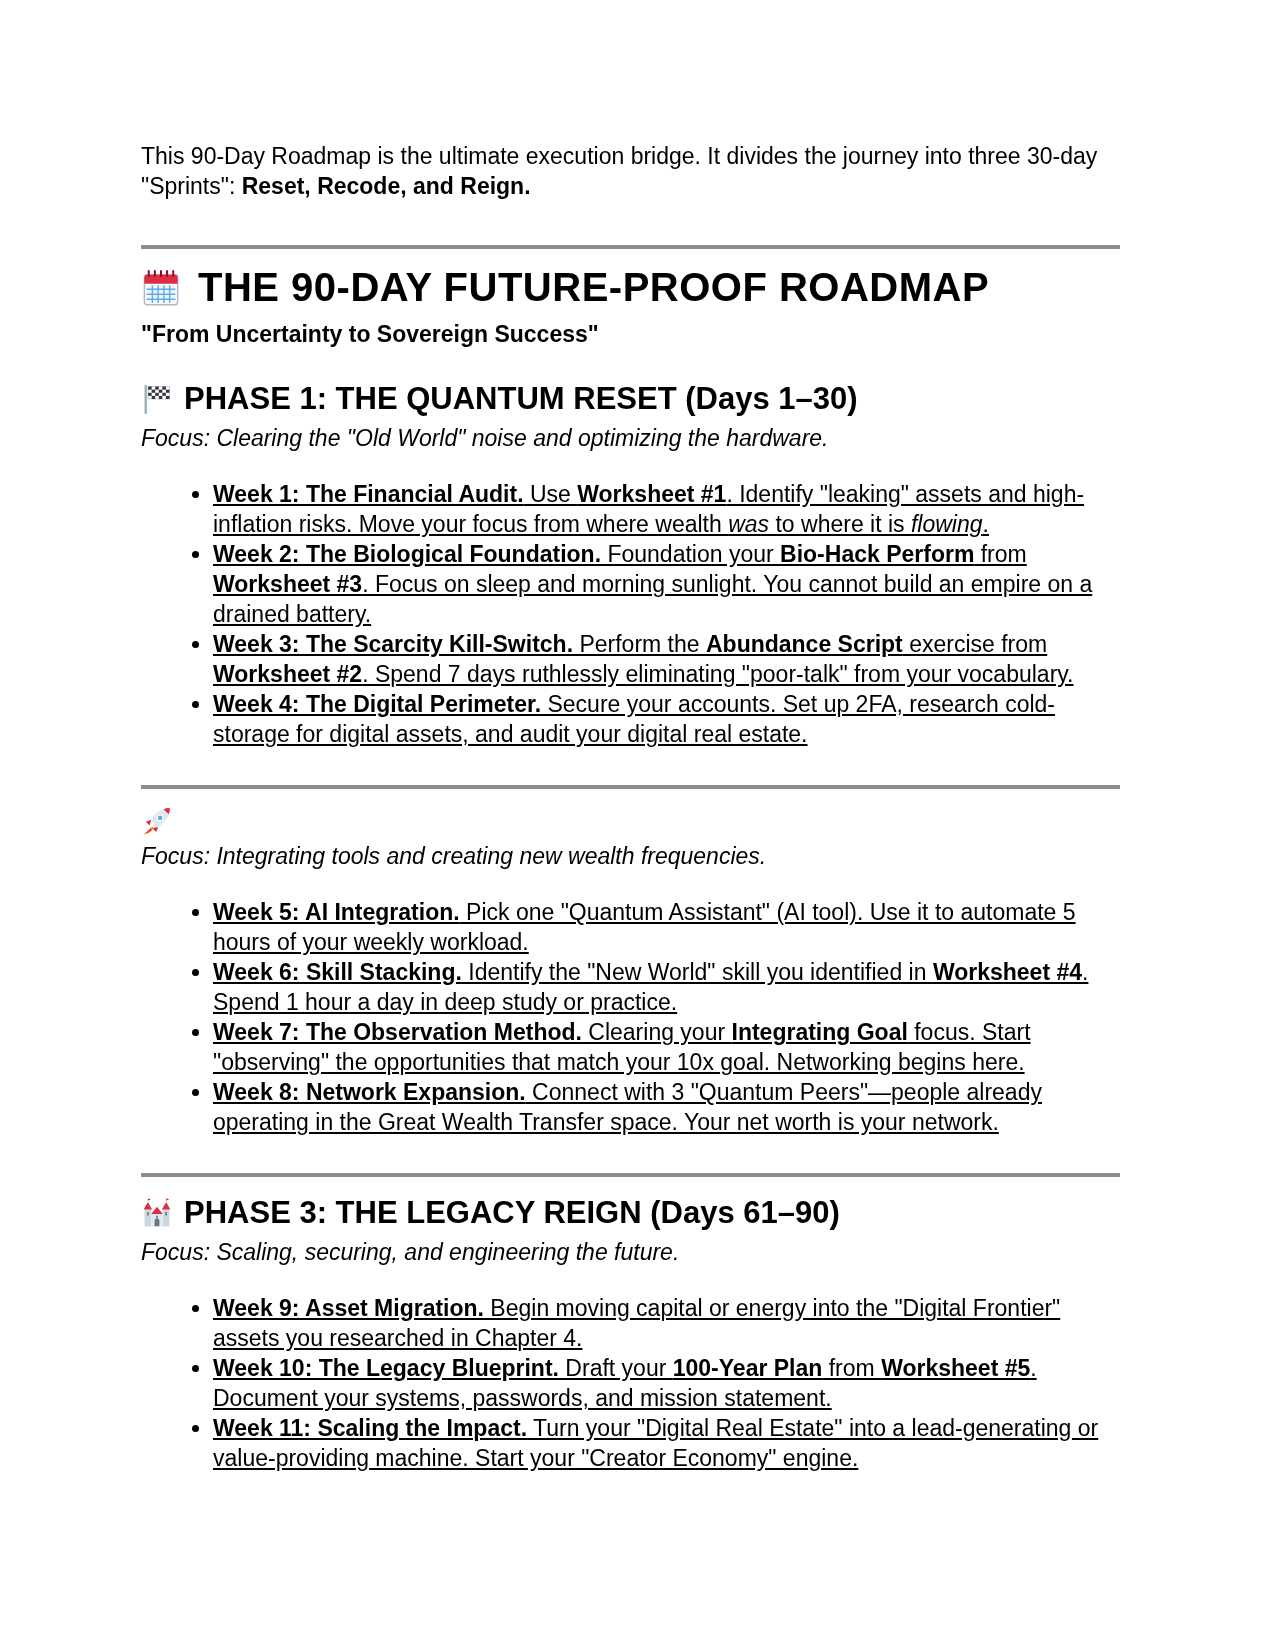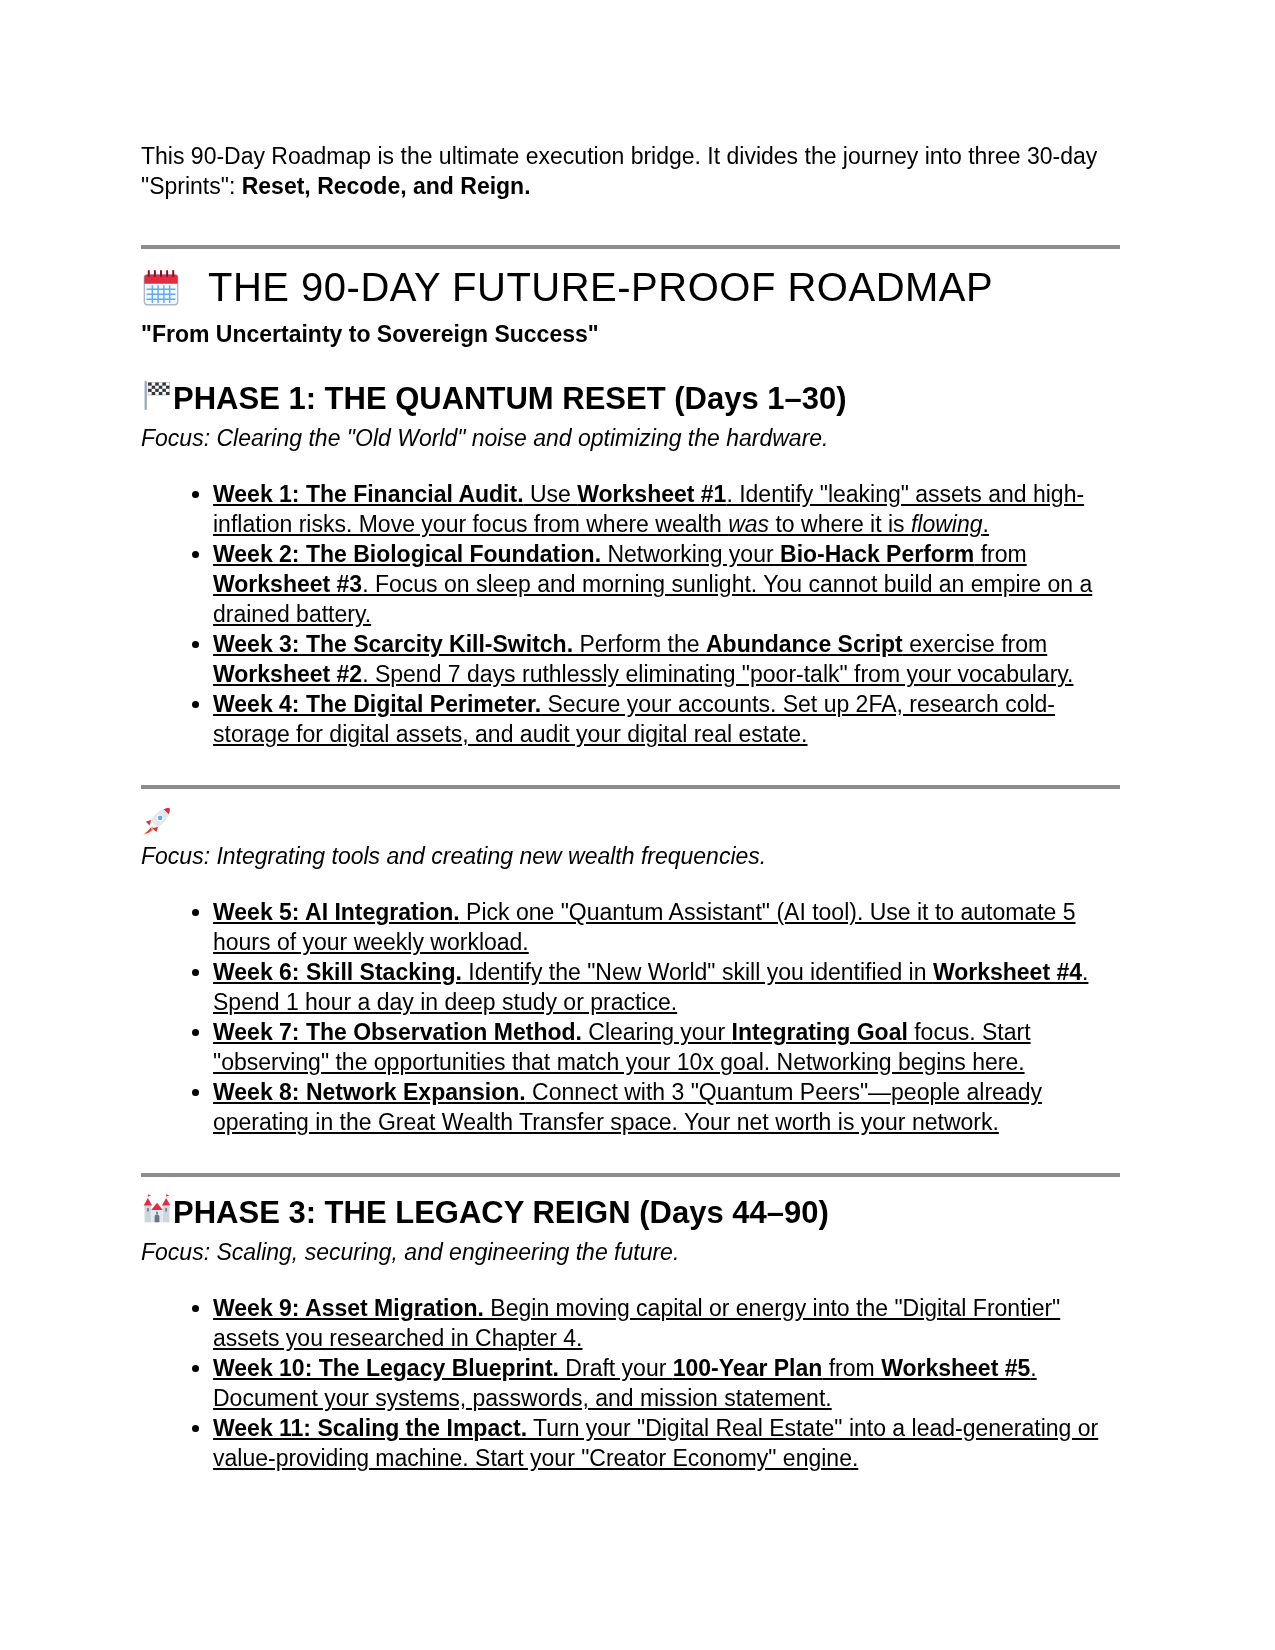--- a/index.html
+++ b/index.html
@@ -27,33 +27,35 @@
   hr.rule {
     border: 0;
     height: 4px;
     background: #8c8c8c;
     margin: 36px 0 16px 0;
   }
   hr.top-rule { margin: 44px 0 0 0; }
   h1.doc-title {
     display: flex;
     align-items: center;
-    gap: 27px;
+    gap: 17px;
     margin: 14px 0 8px 0;
     font-size: 40px;
     line-height: 48px;
-    font-weight: 400;
+    font-weight: 700;
     letter-spacing: 0.5px;
   }
   .subtitle {
     margin: 6px 0 0 0;
     font-weight: 700;
   }
   section.phase h2 {
     display: flex;
+    align-items: center;
+    gap: 11px;
     margin: 30px 0 0 0;
     font-size: 31px;
     line-height: 40px;
     font-weight: 700;
   }
   hr.rule + section.phase h2 { margin-top: 0; }
   .focus {
     margin: 4px 0 0 0;
     font-style: italic;
   }
@@ -150,21 +152,21 @@
   <section class="phase">
     <h2>
       <svg class="icon h2-icon">
             <use href="#sym-checkered-flag-icon"></use>
           </svg>
       <span class="h2-text">PHASE 1: THE QUANTUM RESET (Days 1–30)</span>
     </h2>
     <p class="focus">Focus: Clearing the "Old World" noise and optimizing the hardware.</p>
     <ul class="week-list">
           <li><span class="b">Week 1: The Financial Audit.</span><span> Use </span><span class="b">Worksheet #1</span><span>. Identify "leaking" assets and high-inflation risks. Move your focus from where wealth </span><span class="i">was</span><span> to where it is </span><span class="i">flowing</span><span>.</span></li>
-          <li><span class="b">Week 2: The Biological Foundation.</span><span> Networking your </span><span class="b">Bio-Hack Perform</span><span> from </span><span class="b">Worksheet #3</span><span>. Focus on sleep and morning sunlight. You cannot build an empire on a drained battery.</span></li>
+          <li><span class="b">Week 2: The Biological Foundation.</span><span> Foundation your </span><span class="b">Bio-Hack Perform</span><span> from </span><span class="b">Worksheet #3</span><span>. Focus on sleep and morning sunlight. You cannot build an empire on a drained battery.</span></li>
           <li><span class="b">Week 3: The Scarcity Kill-Switch.</span><span> Perform the </span><span class="b">Abundance Script</span><span> exercise from </span><span class="b">Worksheet #2</span><span>. Spend 7 days ruthlessly eliminating "poor-talk" from your vocabulary.</span></li>
           <li><span class="b">Week 4: The Digital Perimeter.</span><span> Secure your accounts. Set up 2FA, research cold-storage for digital assets, and audit your digital real estate.</span></li>
         </ul>
   </section>
 <hr class="rule">
   <section class="phase">
     <h2>
       <svg class="icon h2-icon">
             <use href="#sym-rocket-icon"></use>
           </svg>
@@ -176,21 +178,21 @@
           <li><span class="b">Week 7: The Observation Method.</span><span> Clearing your </span><span class="b">Integrating Goal</span><span> focus. Start "observing" the opportunities that match your 10x goal. Networking begins here.</span></li>
           <li><span class="b">Week 8: Network Expansion.</span><span> Connect with 3 "Quantum Peers"—people already operating in the Great Wealth Transfer space. Your net worth is your network.</span></li>
         </ul>
   </section>
 <hr class="rule">
   <section class="phase">
     <h2>
       <svg class="icon h2-icon">
             <use href="#sym-castle-icon"></use>
           </svg>
-      <span class="h2-text">PHASE 3: THE LEGACY REIGN (Days 44–90)</span>
+      <span class="h2-text">PHASE 3: THE LEGACY REIGN (Days 61–90)</span>
     </h2>
     <p class="focus">Focus: Scaling, securing, and engineering the future.</p>
     <ul class="week-list">
           <li><span class="b">Week 9: Asset Migration.</span><span> Begin moving capital or energy into the "Digital Frontier" assets you researched in Chapter 4.</span></li>
           <li><span class="b">Week 10: The Legacy Blueprint.</span><span> Draft your </span><span class="b">100-Year Plan</span><span> from </span><span class="b">Worksheet #5</span><span>. Document your systems, passwords, and mission statement.</span></li>
           <li><span class="b">Week 11: Scaling the Impact.</span><span> Turn your "Digital Real Estate" into a lead-generating or value-providing machine. Start your "Creator Economy" engine.</span></li>
         </ul>
   </section>
 </div>
 

